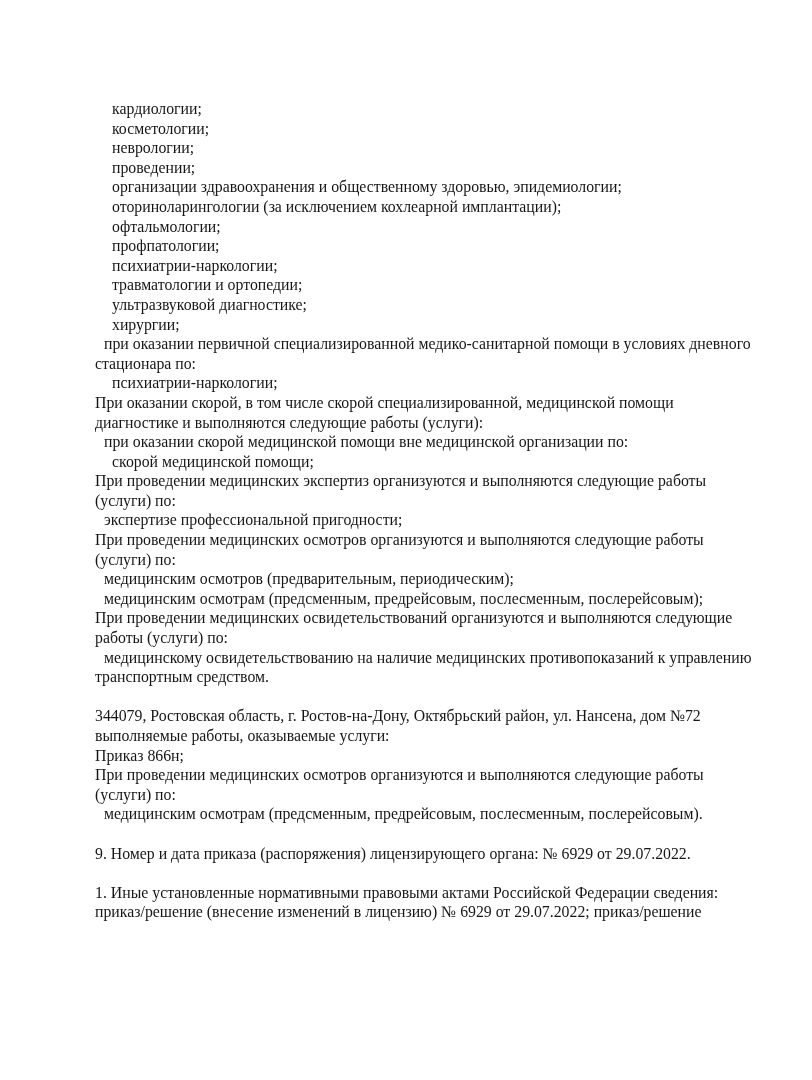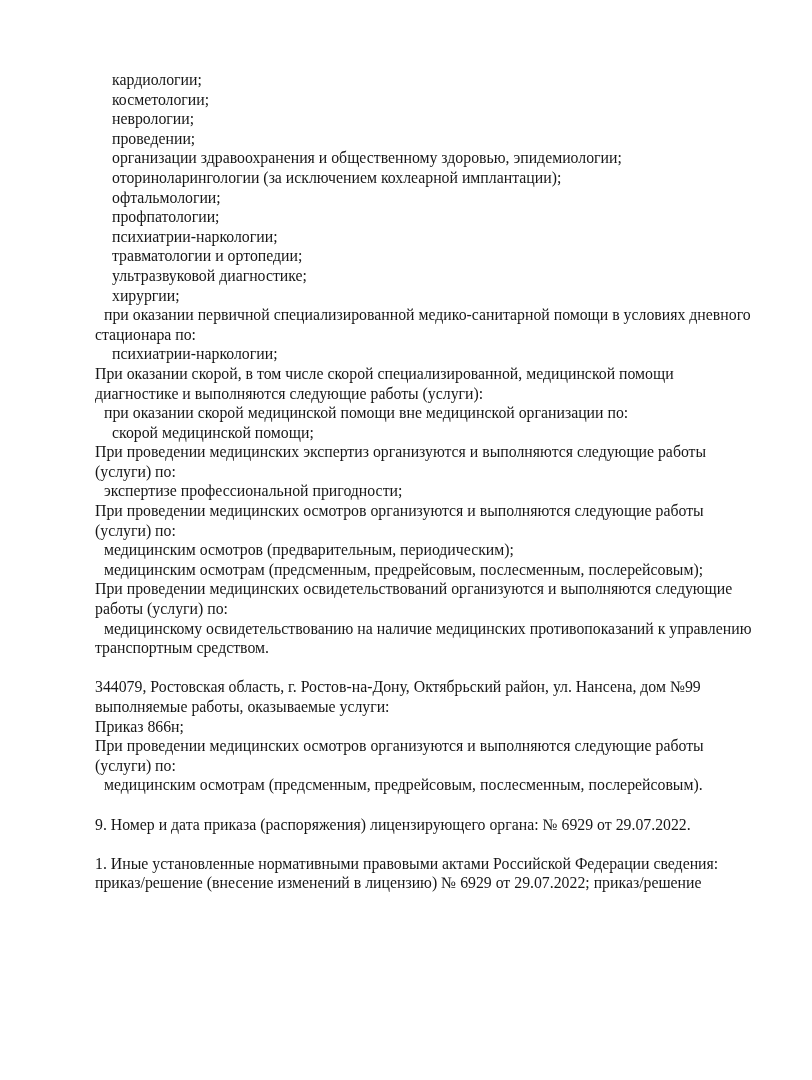--- a/index.html
+++ b/index.html
@@ -8,20 +8,21 @@
     background: #ffffff;
   }
   .page {
     position: relative;
     width: 812px;
     height: 940px;
     background: var(--page-bg, #ffffff);
     overflow: hidden;
     font-family: "Liberation Serif", "DejaVu Serif", serif;
     color: var(--text-color, #161616);
+    margin-top: 29px;
   }
   .text-block {
     position: absolute;
     left: 95px;
     top: 70px;
     width: 690px;
     font-size: 15.8px;
     line-height: 19.6px;
     font-weight: 400;
   }
@@ -62,21 +63,21 @@
       <div class="line indent-1">экспертизе профессиональной пригодности;</div>
       <div class="line indent-0">При проведении медицинских осмотров организуются и выполняются следующие работы</div>
       <div class="line indent-0">(услуги) по:</div>
       <div class="line indent-1">медицинским осмотров (предварительным, периодическим);</div>
       <div class="line indent-1">медицинским осмотрам (предсменным, предрейсовым, послесменным, послерейсовым);</div>
       <div class="line indent-0">При проведении медицинских освидетельствований организуются и выполняются следующие</div>
       <div class="line indent-0">работы (услуги) по:</div>
       <div class="line indent-1">медицинскому освидетельствованию на наличие медицинских противопоказаний к управлению</div>
       <div class="line indent-0">транспортным средством.</div>
       <div class="line indent-0"></div>
-      <div class="line indent-0">344079, Ростовская область, г. Ростов-на-Дону, Октябрьский район, ул. Нансена, дом №99</div>
+      <div class="line indent-0">344079, Ростовская область, г. Ростов-на-Дону, Октябрьский район, ул. Нансена, дом №72</div>
       <div class="line indent-0">выполняемые работы, оказываемые услуги:</div>
       <div class="line indent-0">Приказ 866н;</div>
       <div class="line indent-0">При проведении медицинских осмотров организуются и выполняются следующие работы</div>
       <div class="line indent-0">(услуги) по:</div>
       <div class="line indent-1">медицинским осмотрам (предсменным, предрейсовым, послесменным, послерейсовым).</div>
       <div class="line indent-0"></div>
       <div class="line indent-0">9. Номер и дата приказа (распоряжения) лицензирующего органа: № 6929 от 29.07.2022.</div>
       <div class="line indent-0"></div>
       <div class="line indent-0">1. Иные установленные нормативными правовыми актами Российской Федерации сведения:</div>
       <div class="line indent-0">приказ/решение (внесение изменений в лицензию) № 6929 от 29.07.2022; приказ/решение</div>

